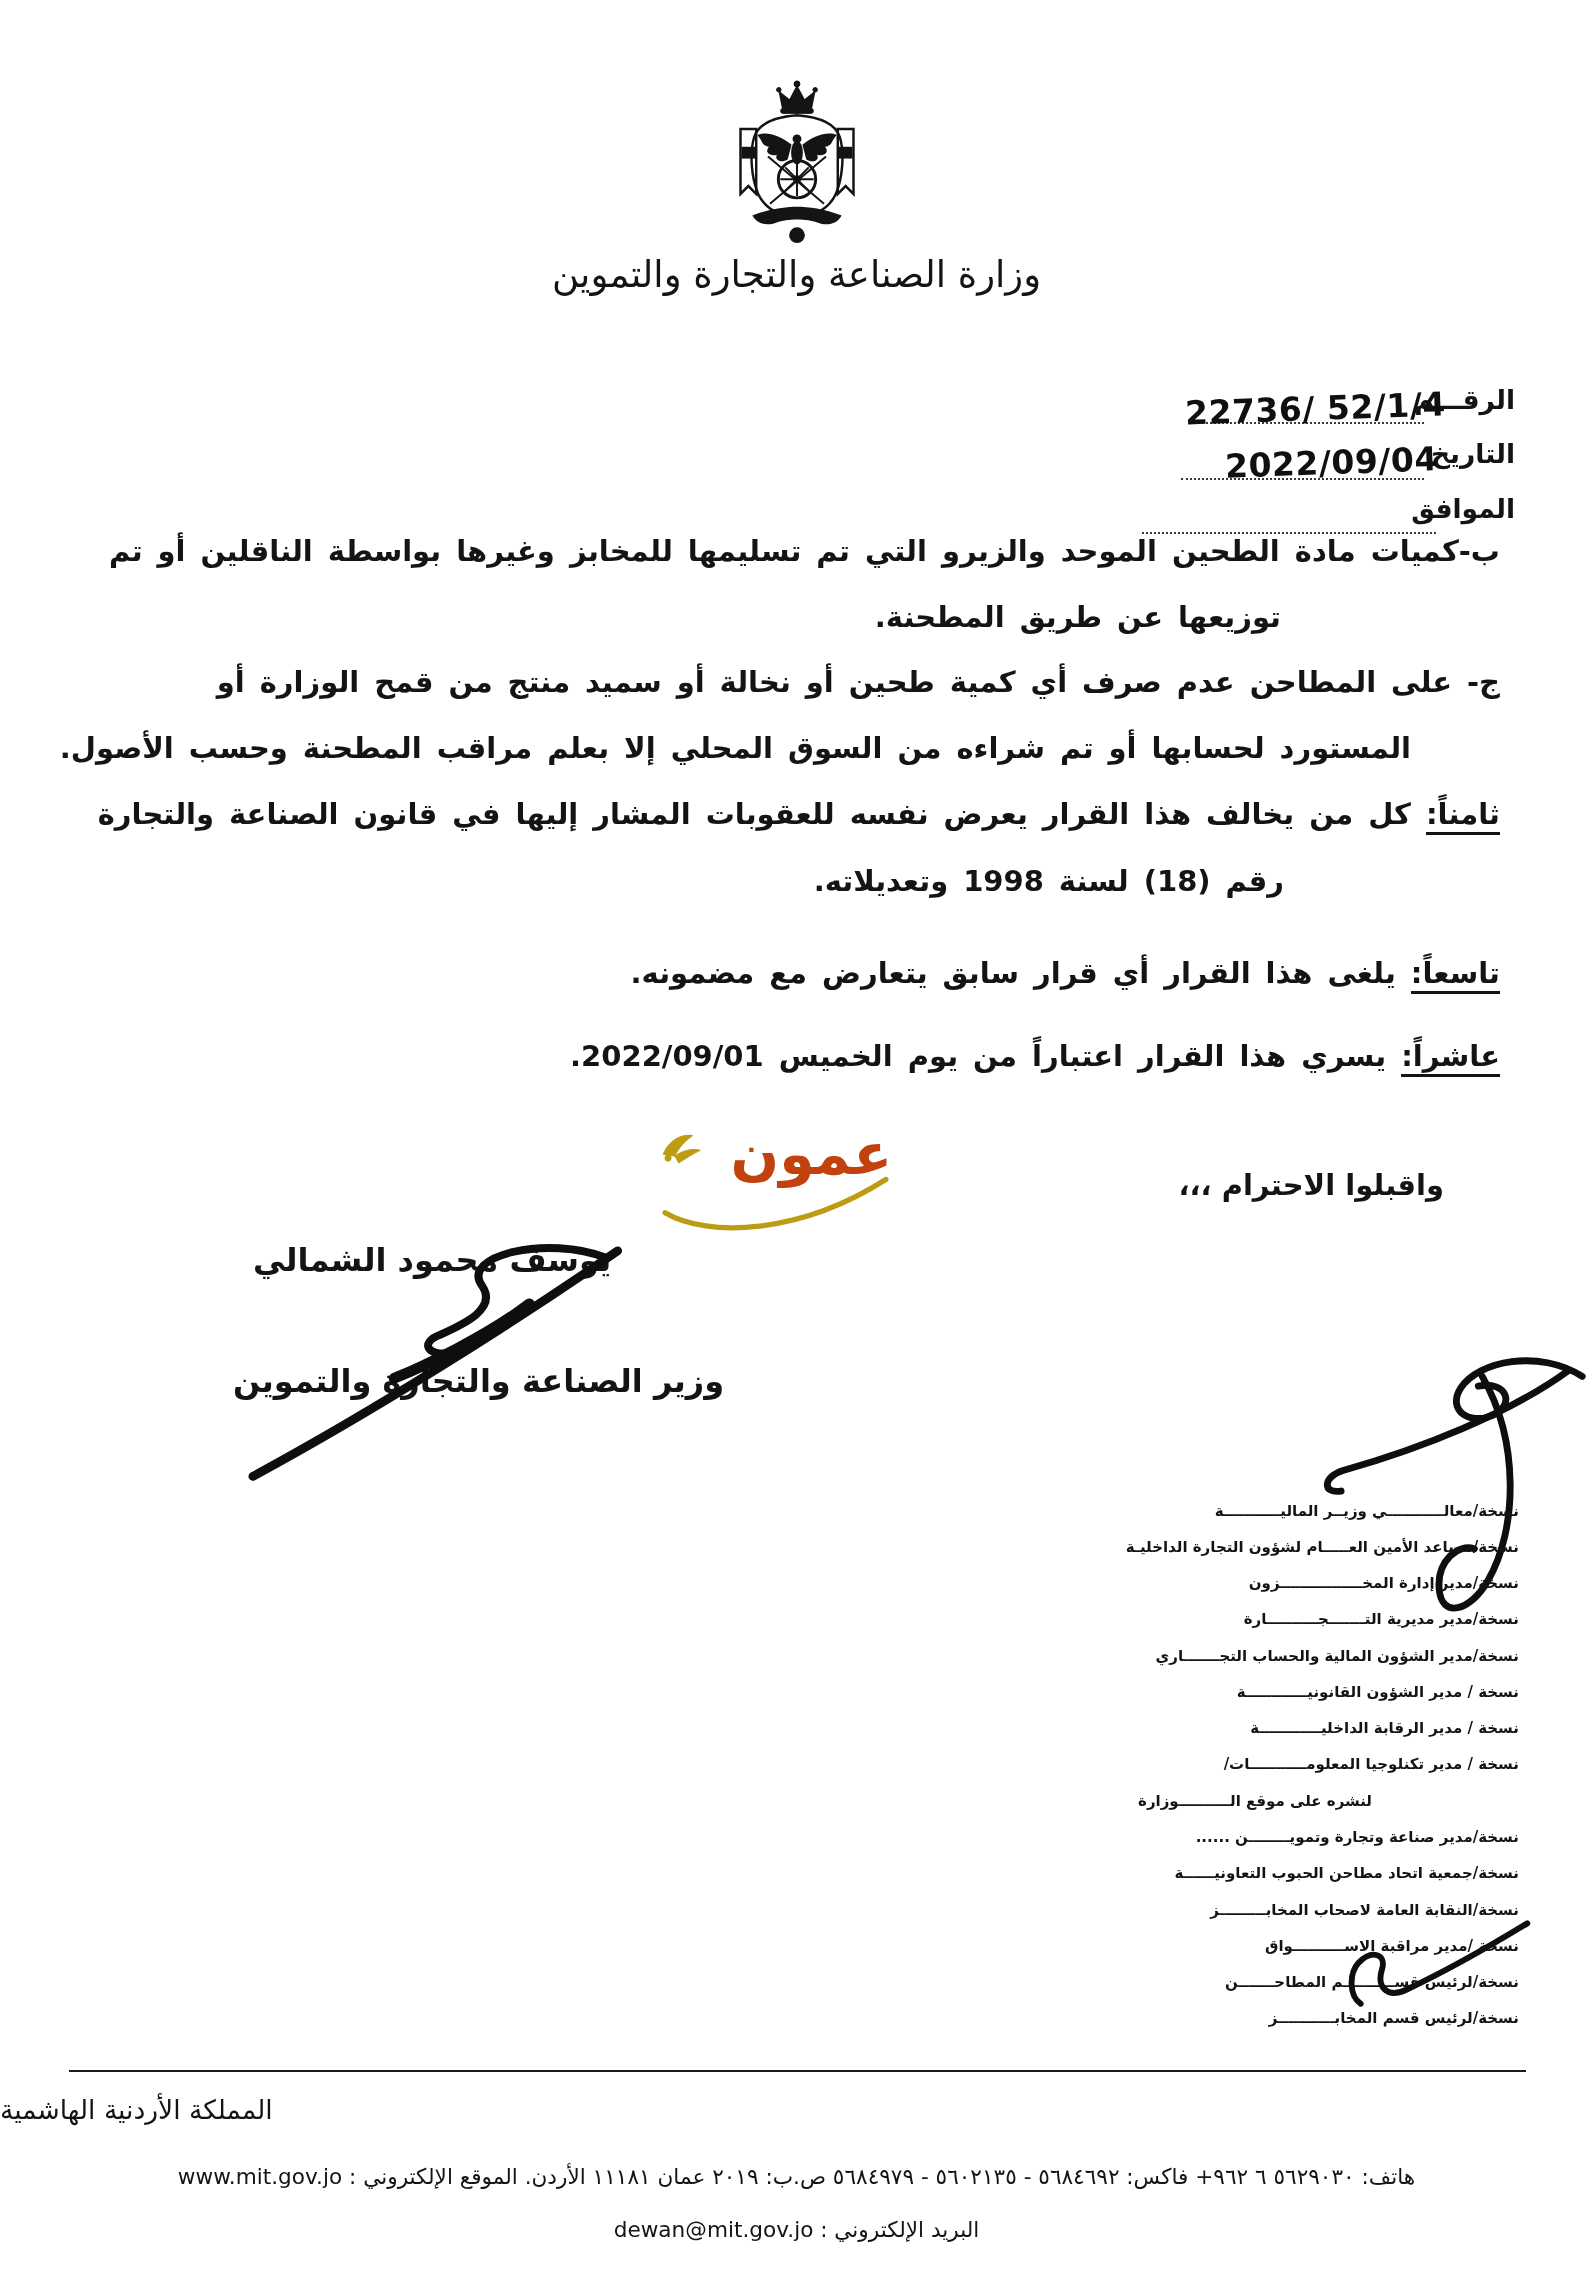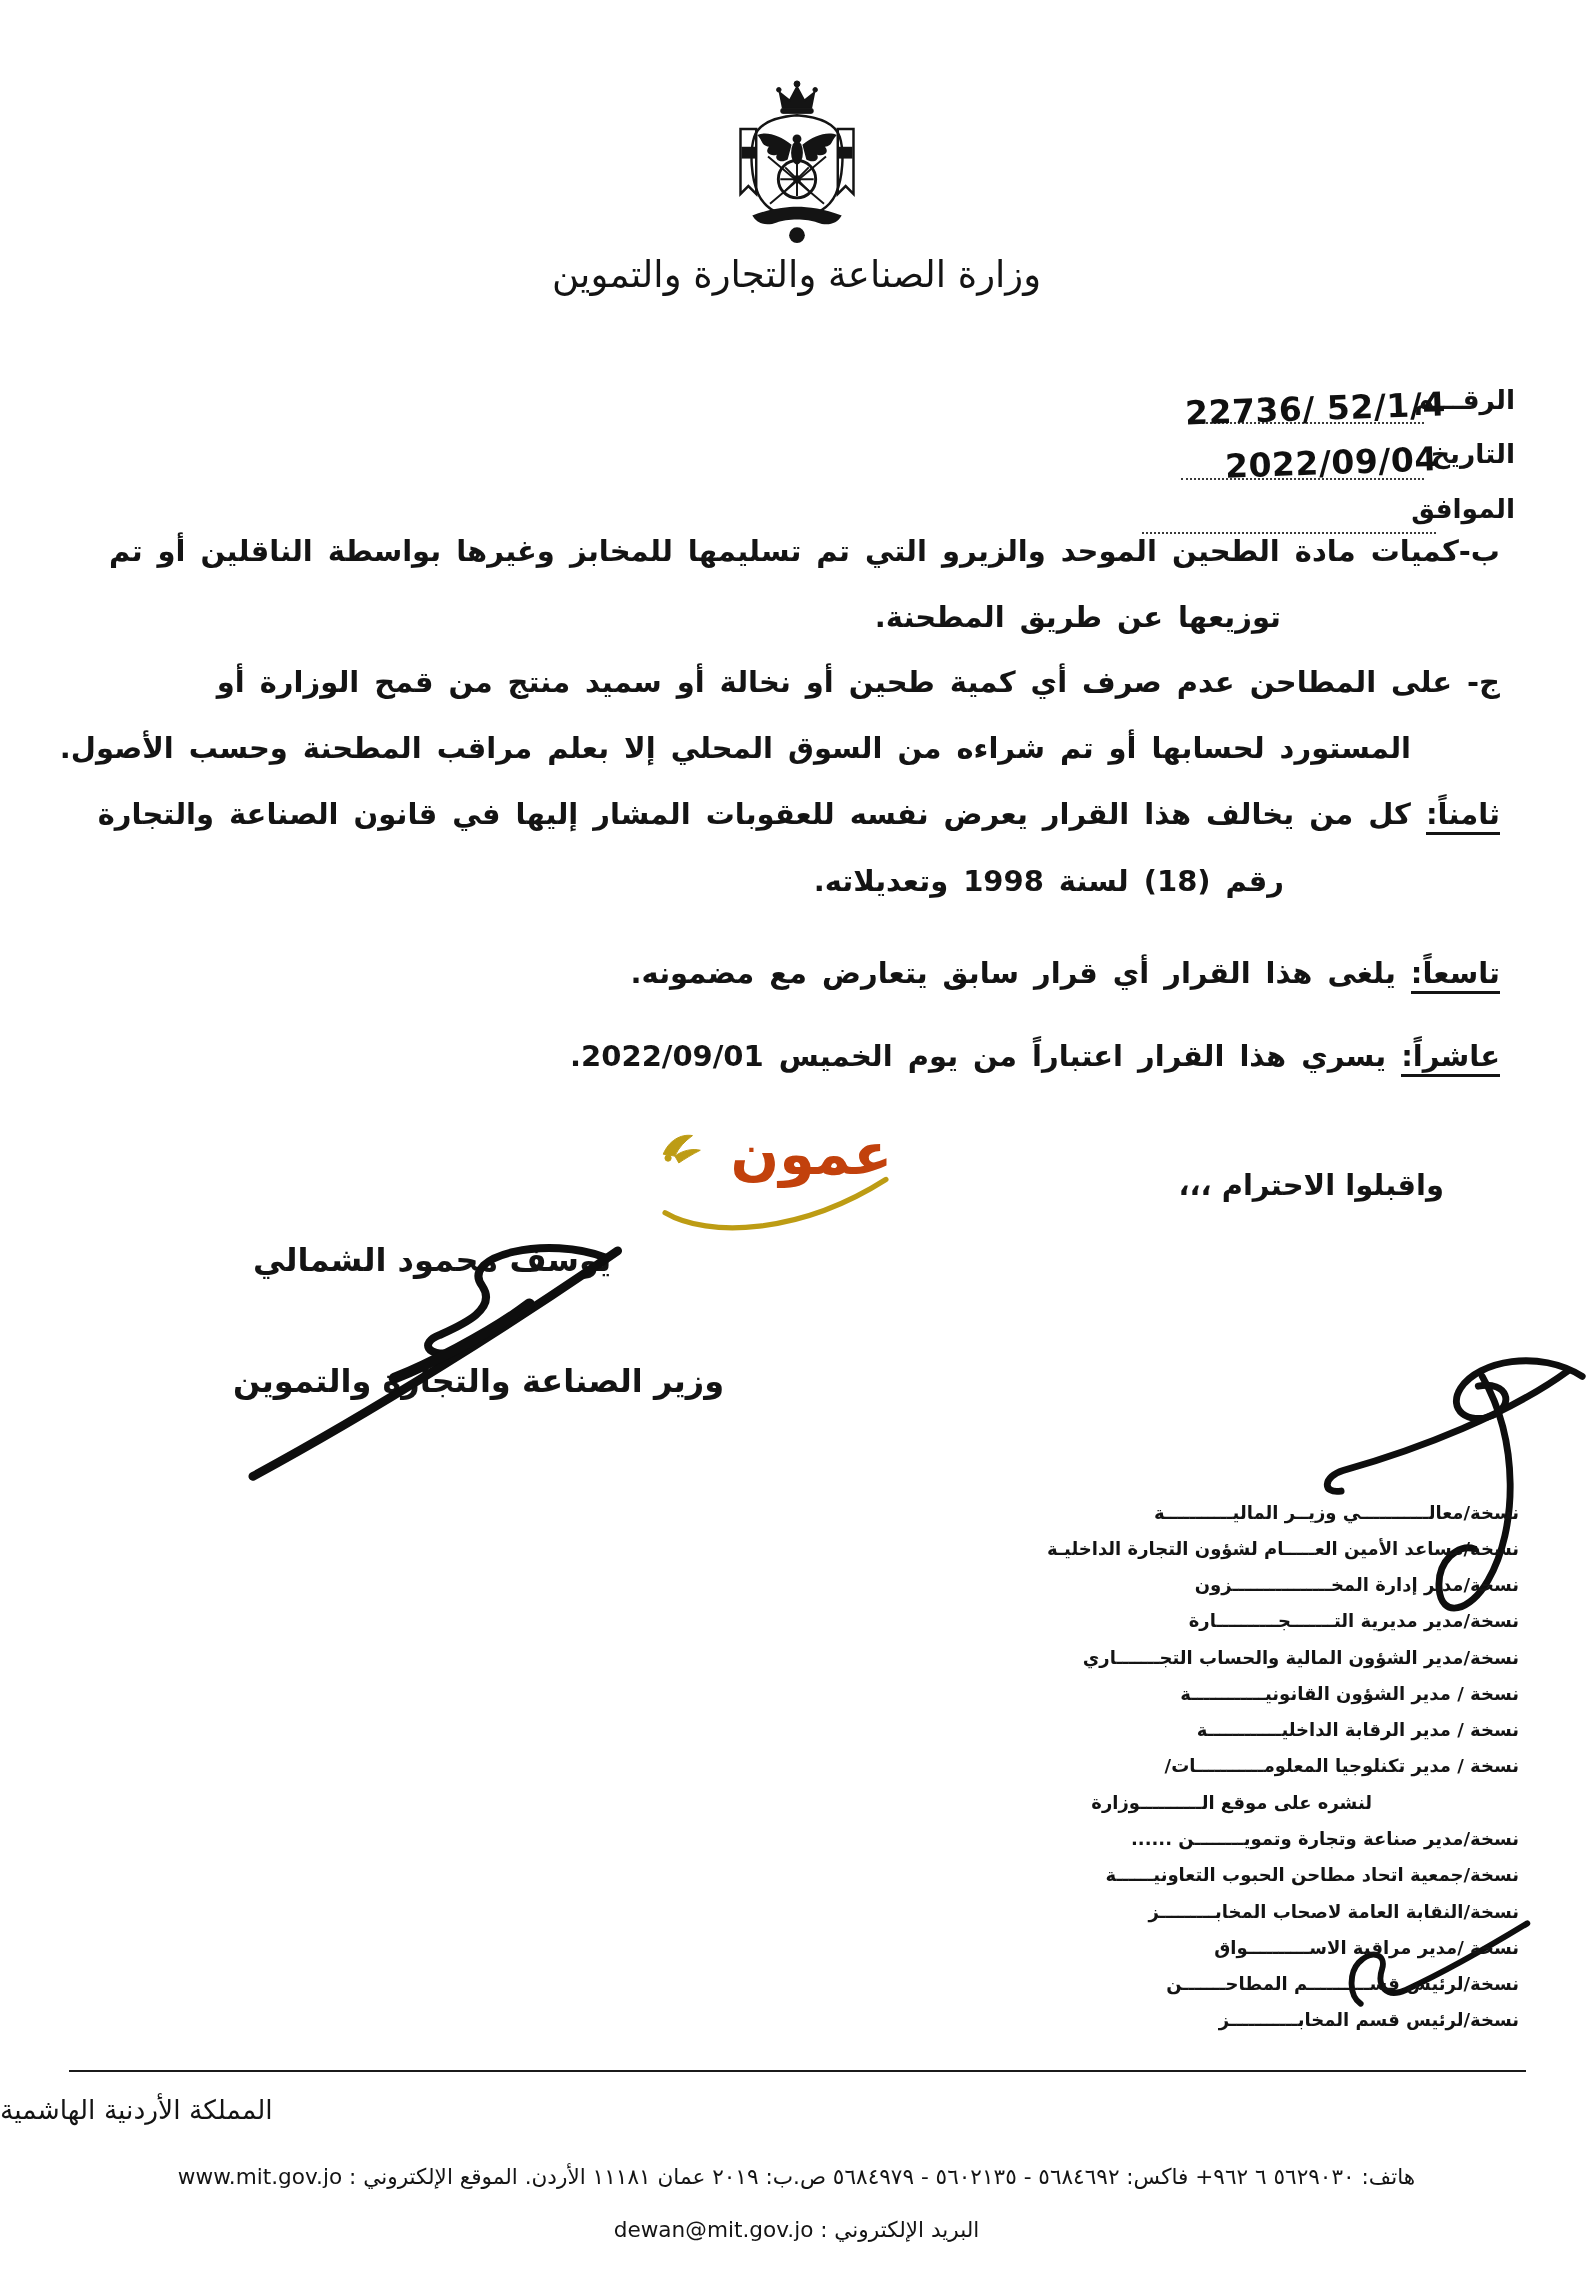--- a/index.html
+++ b/index.html
@@ -58,21 +58,21 @@
     direction:rtl;white-space:nowrap;
   }
 
   .sig-name{left:253px;top:1241px;font-size:32px;font-weight:bold;direction:rtl;white-space:nowrap;}
   .sig-title{left:233px;top:1362px;font-size:32px;font-weight:bold;direction:rtl;white-space:nowrap;}
 
   
   .cc-row{
     position:absolute;right:74px;
     direction:rtl;white-space:nowrap;
-    font-size:18px;font-weight:bold;
+    font-size:15px;font-weight:bold;
   }
   .cc-note{right:221px;}
 
   
   .footer-rule{left:69px;top:2070px;width:1457px;border-top:2.9px solid #1b1b1b;}
   .kingdom{left:0;right:0;top:2094px;text-align:left;font-size:26.5px;direction:rtl;white-space:nowrap;}
   .contact{left:0;right:0;top:2164px;text-align:center;font-size:21.6px;direction:rtl;white-space:nowrap;}
   .email{left:0;right:0;top:2217px;text-align:center;font-size:21.6px;direction:rtl;white-space:nowrap;}
 
   svg.ink{pointer-events:none;}

